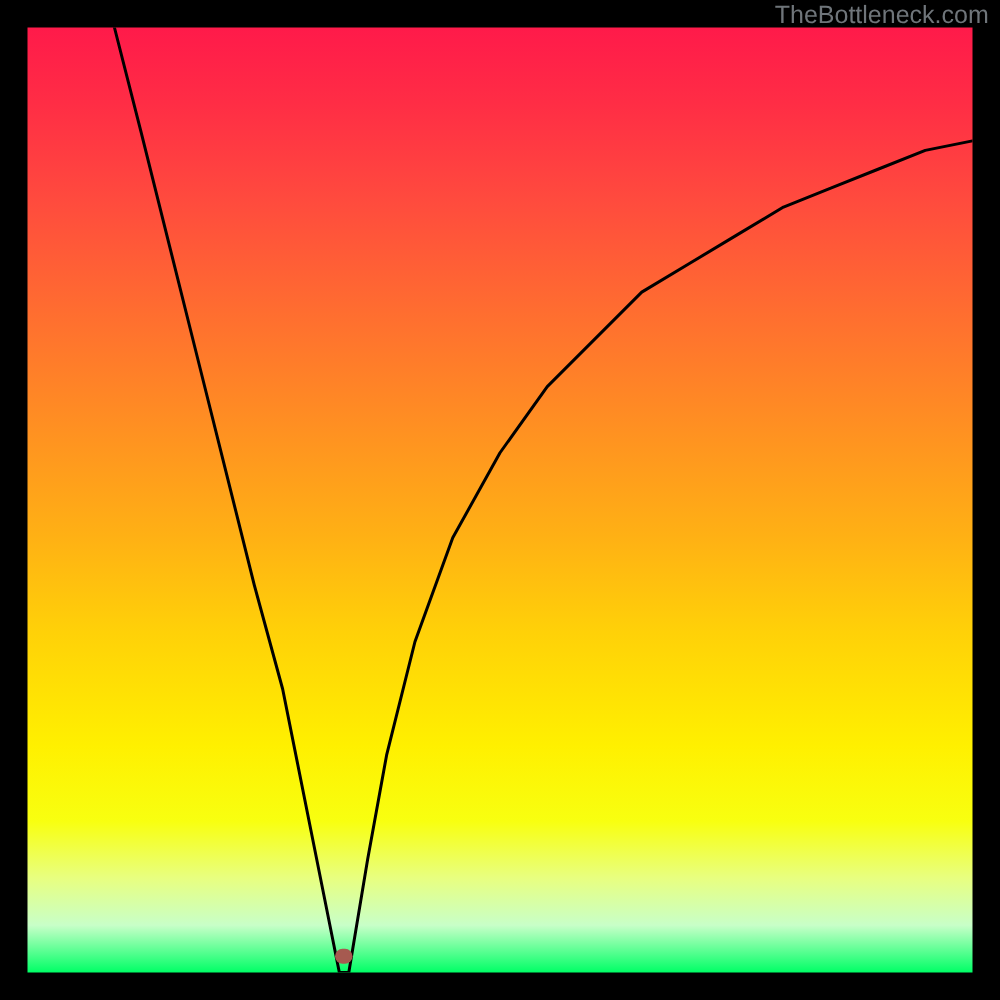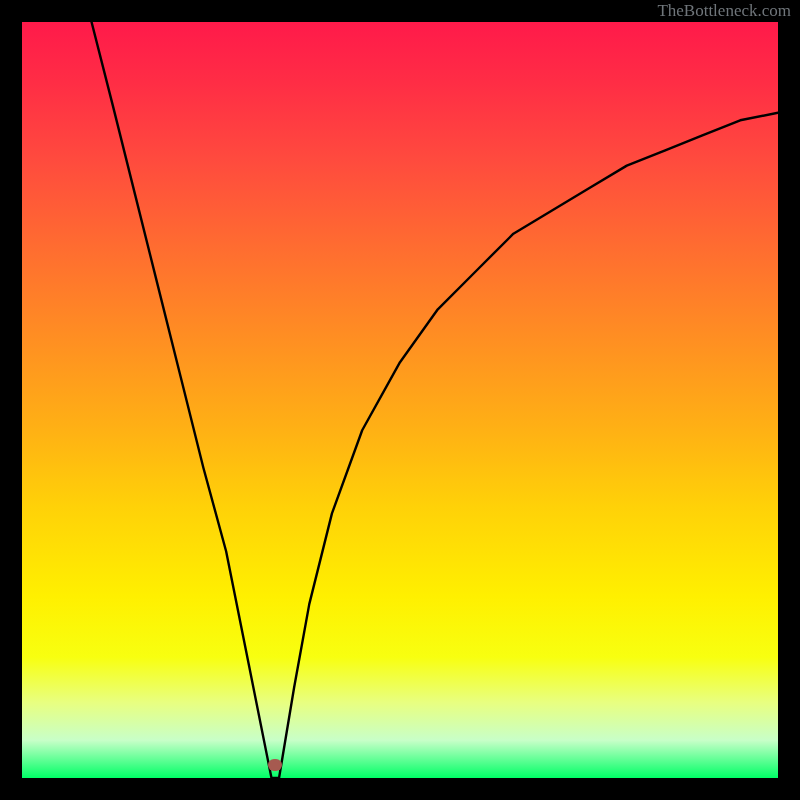--- a/index.html
+++ b/index.html
@@ -16,21 +16,21 @@
       #ff8f22 42%,
       #ffb114 54%,
       #ffd108 64%,
       #fff000 76%,
       #f8ff10 84%,
       #e8ff80 90%,
       #c8ffc8 95%,
       #00ff66 100%);
   }
   .curve { position: absolute; left: 0; top: 0; width: 756px; height: 756px; pointer-events: none; }
-  .attribution { position: absolute; right: 9px; top: 1px; font-family: Liberation Serif, serif; font-size: 17px; color: #6f757a; letter-spacing: 0px; }
+  .attribution { position: absolute; right: 9px; top: 1px; font-family: Liberation Sans, sans-serif; font-size: 20px; color: #6f757a; letter-spacing: 0px; }
   .marker { position: absolute; width: 14px; height: 12px; border-radius: 6px; background: #a65a50; }
 </style>
 </head>
 <body>
 
 <div class="frame">
   <div class="plot-area"></div>
   <svg class="curve" viewBox="0 0 756 756" preserveAspectRatio="none">
     <path d="M69.55 0.00 L90.72 83.16 L113.40 173.88 L136.08 264.60 L158.76 355.32 L181.44 446.04 L204.12 529.20 L226.80 642.60 L249.48 756.00 L257.04 756.00 L272.16 665.28 L287.28 582.12 L309.96 491.40 L340.20 408.24 L378.00 340.20 L415.80 287.28 L453.60 249.48 L491.40 211.68 L529.20 189.00 L567.00 166.32 L604.80 143.64 L642.60 128.52 L680.40 113.40 L718.20 98.28 L756.00 90.72" fill="none" stroke="#000" stroke-width="2.4" stroke-linecap="round" stroke-linejoin="round"></path>
   </svg>

